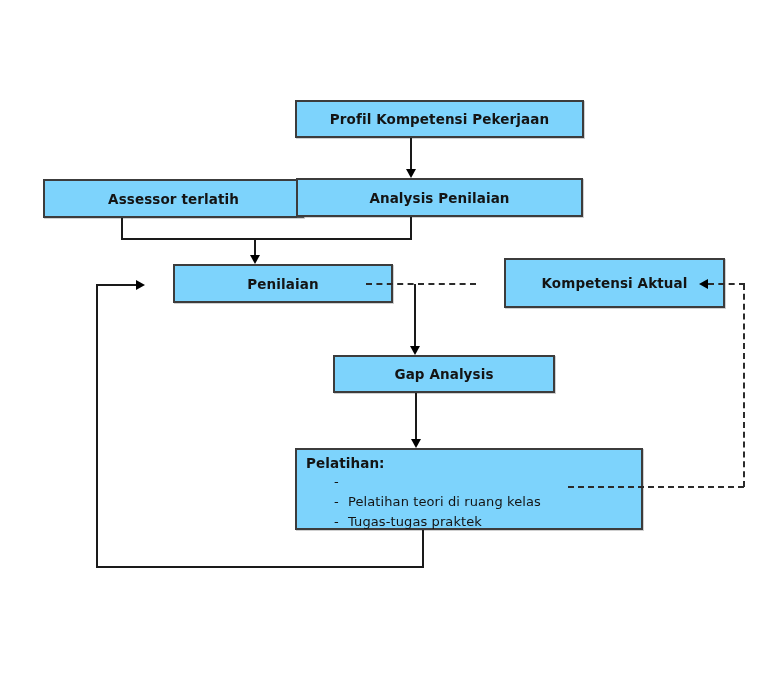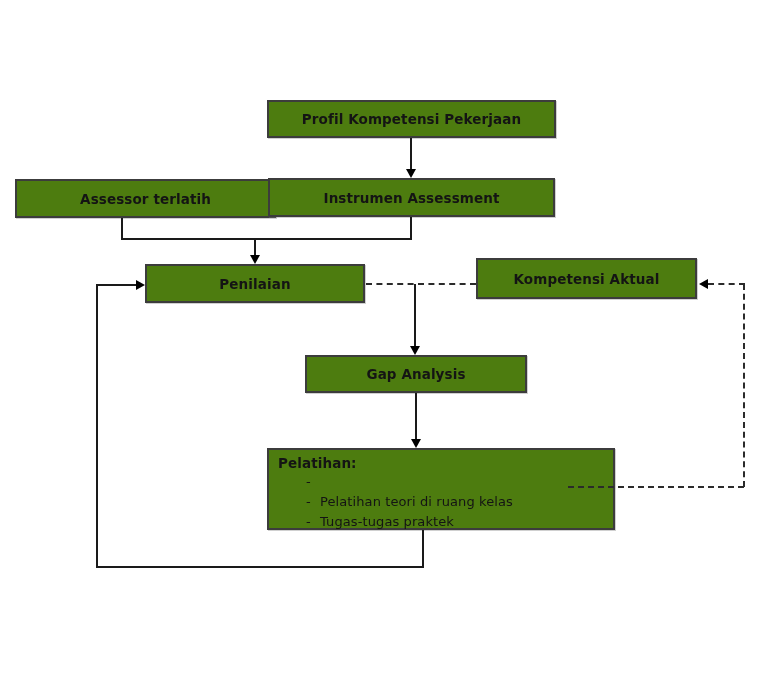--- a/index.html
+++ b/index.html
@@ -2,31 +2,32 @@
 <html><head>
 <meta charset="utf-8">
 <style>
   html,body{margin:0;padding:0;background:#ffffff;}
   #canvas{
     position:relative;width:765px;height:700px;background:#ffffff;overflow:hidden;
     font-family:"DejaVu Sans","Liberation Sans",sans-serif;
   }
   .node{
     position:absolute;box-sizing:border-box;
-    background:#4d7c0f;border:2px solid #3c3c3c;
+    background:#7dd3fc;border:2px solid #3c3c3c;
     display:flex;align-items:center;justify-content:center;
     font-weight:bold;font-size:13.5px;color:#141414;
     box-shadow:1px 1px 0 rgba(120,120,120,.35);
     letter-spacing:.1px;
+    margin-left:28px;
   }
   .node-profil{left:267px;top:100px;width:289px;height:38px;}
   .node-assessor{left:15px;top:179px;width:261px;height:39px;}
   .node-instrumen{left:268px;top:178px;width:287px;height:39px;}
   .node-assessment{left:145px;top:264px;width:220px;height:39px;}
-  .node-kompetensi{left:476px;top:258px;width:221px;height:41px;align-items:center;}
+  .node-kompetensi{left:476px;top:258px;width:221px;height:50px;align-items:center;}
   .node-gap{left:305px;top:355px;width:222px;height:38px;}
   .node-pelatihan{
     left:267px;top:448px;width:348px;height:82px;
     display:block;padding:5px 20px 0 9px;
   }
   .node-pelatihan .ptitle{font-weight:bold;font-size:13.5px;line-height:17px;}
   .plist{margin:0;padding:0;list-style:none;font-weight:normal;font-size:13px;}
   .plist .prow{display:flex;line-height:20px;}
   .plist .bullet{width:14px;margin-left:28px;flex:0 0 auto;text-align:left;}
   
@@ -47,21 +48,21 @@
 
   <div class="node node-profil">
     <span>Profil Kompetensi Pekerjaan</span>
   </div>
 
   <div class="node node-assessor">
     <span>Assessor terlatih</span>
   </div>
 
   <div class="node node-instrumen">
-    <span>Instrumen Assessment</span>
+    <span>Analysis Penilaian</span>
   </div>
 
   <div class="node node-assessment">
     <span>Penilaian</span>
   </div>
 
   <div class="node node-kompetensi">
     <span>Kompetensi Aktual</span>
   </div>
 

